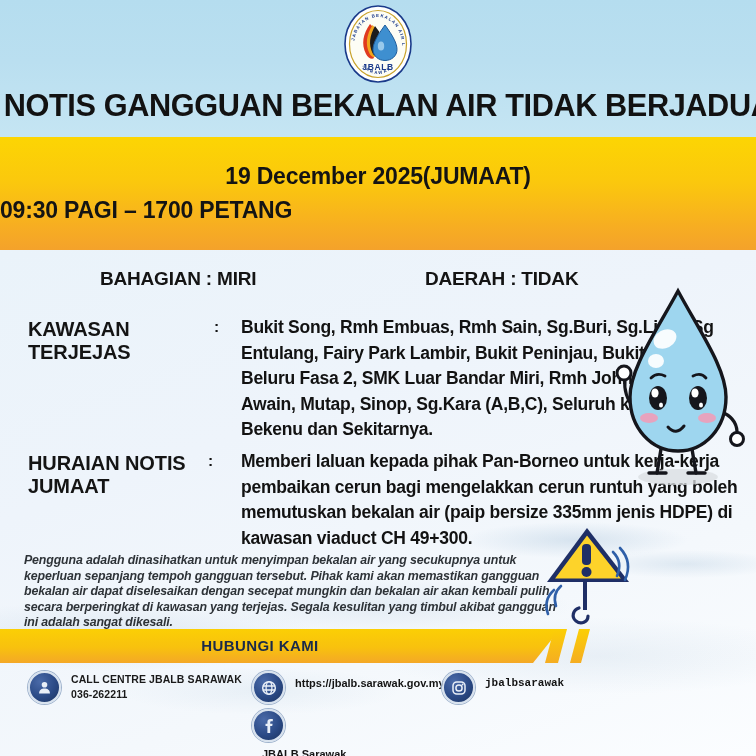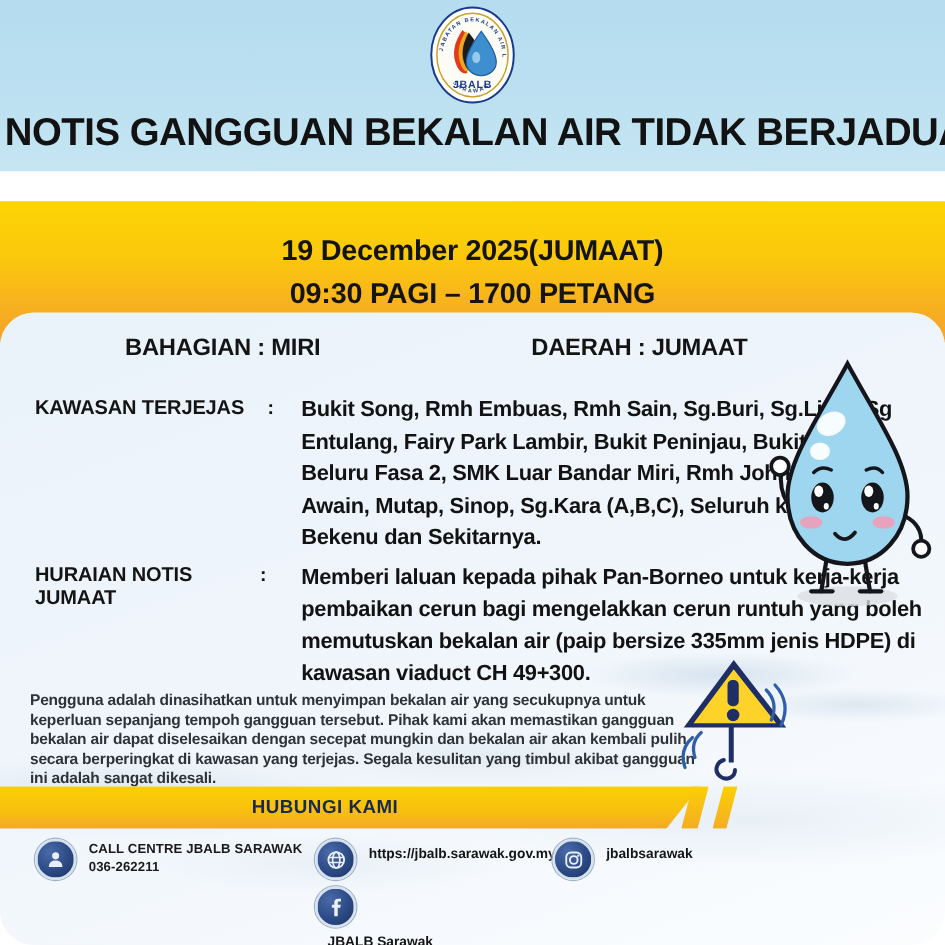--- a/index.html
+++ b/index.html
@@ -26,37 +26,35 @@
     color:#121212;
     font-family:"Liberation Sans", sans-serif;
     white-space:nowrap;
     transform:scaleX(0.99);
   }
 
   
   .datebar{
     position:absolute;left:0;top:137px;width:756px;height:113px;
     background:linear-gradient(180deg,#fcd503 0%,#fbc80d 40%,#f7ad22 80%,#f4a22b 100%);
-    margin-top:24px;
   }
   .datebar .d1{
     position:absolute;left:0;right:0;top:26px;text-align:center;
     font-size:23px;font-weight:bold;color:#141414;letter-spacing:-0.2px;
   }
   .datebar .d2{
-    position:absolute;left:0;right:0;top:60px;text-align:center;
+    position:absolute;left:0;right:0;top:60px;
     font-size:23px;font-weight:bold;color:#141414;letter-spacing:-0.2px;
   }
 
   
   .bodyarea{
     position:absolute;left:0;top:250px;width:756px;height:506px;
     background:linear-gradient(160deg,#eaf3fa 0%,#eef4fb 35%,#f4f8fc 70%,#fbfdff 100%);
     overflow:hidden;
-    border-radius:27px;
   }
   
   .watertex{
     position:absolute;left:-40px;bottom:-10px;width:840px;height:250px;
     background:
       radial-gradient(ellipse 300px 50px at 150px 120px, rgba(150,180,205,.20), transparent 70%),
       radial-gradient(ellipse 260px 40px at 430px 90px, rgba(150,180,205,.16), transparent 70%),
       radial-gradient(ellipse 320px 55px at 640px 140px, rgba(150,180,205,.15), transparent 70%),
       radial-gradient(ellipse 200px 34px at 300px 175px, rgba(160,190,212,.14), transparent 70%);
     pointer-events:none;
@@ -71,33 +69,33 @@
 
   .row-bd{
     position:absolute;left:0;top:18px;width:756px;height:34px;
   }
   .bahagian{position:absolute;left:100px;top:0;font-size:19px;font-weight:bold;color:#141414;letter-spacing:-0.2px;}
   .daerah{position:absolute;left:425px;top:0;font-size:19px;font-weight:bold;color:#141414;letter-spacing:-0.2px;}
 
   .fieldrow{position:absolute;left:0;width:756px;}
   .flabel{
     position:absolute;left:28px;top:0;width:180px;
-    font-size:16px;font-weight:bold;color:#141414;letter-spacing:-0.1px;
+    font-size:20px;font-weight:bold;color:#141414;letter-spacing:-0.1px;
   }
   .fcolon{position:absolute;left:214px;top:0;font-size:15.5px;font-weight:bold;color:#141414;}
   .fvalue{
     position:absolute;left:241px;top:-3px;width:500px;
     font-size:17.5px;font-weight:bold;color:#121212;
     line-height:25.5px;letter-spacing:-0.25px;
   }
 
   
   .disclaimer{
     position:absolute;left:24px;top:303px;width:545px;
-    font-size:12.4px;font-weight:bold;color:#2e3338;
+    font-size:12.4px;font-style:italic;font-weight:bold;color:#2e3338;
     line-height:15.6px;letter-spacing:-0.15px;
     font-family:"Liberation Sans", sans-serif;
   }
 
   
   .hubbandwrap{position:absolute;left:0;top:379px;width:616px;height:34px;}
   .hubband{
     position:absolute;left:0;top:0;width:560px;height:34px;
     background:linear-gradient(180deg,#fbcf05 0%,#f8c10e 55%,#f4a827 100%);
     clip-path:polygon(0 0,560px 0,533px 34px,0 34px);
@@ -176,21 +174,21 @@
     <div class="d1">19 December 2025(JUMAAT)</div>
     <div class="d2">09:30 PAGI – 1700 PETANG</div>
   </div>
 
   <div class="bodyarea">
     <div class="watertop"></div>
     <div class="watertex"></div>
 
     <div class="row-bd">
       <div class="bahagian">BAHAGIAN  :  MIRI</div>
-      <div class="daerah">DAERAH : JUMAAT</div>
+      <div class="daerah">DAERAH : TIDAK</div>
     </div>
 
     <div class="fieldrow" style="top:68px;">
       <div class="flabel">KAWASAN TERJEJAS</div>
       <div class="fcolon">:</div>
       <div class="fvalue">Bukit Song, Rmh Embuas, Rmh Sain, Sg.Buri, Sg.Liam, Sg Entulang, Fairy Park Lambir, Bukit Peninjau, Bukit Kisi, Beluru Fasa 2, SMK Luar Bandar Miri, Rmh Johnson, Rmh Awain, Mutap, Sinop, Sg.Kara (A,B,C), Seluruh kawasan Bekenu dan Sekitarnya.</div>
     </div>
 
     <div class="fieldrow" style="top:202px;">
       <div class="flabel">HURAIAN NOTIS JUMAAT</div>
@@ -250,21 +248,21 @@
 
       <div class="cgroup" style="left:252px;top:40px;flex-direction:column;">
         <div class="cicon">
           <svg width="16" height="16" viewBox="0 0 16 16">
               <path d="M10.1 3.2 h1.7 V0.9 h-2.3 c-2 0-3.1 1.2-3.1 3.2 v1.6 H4.5 v2.4 h1.9 V15 h2.8 V8.1 h2 l0.4-2.4 h-2.4 V4.4 c0-0.8 0.3-1.2 0.9-1.2 z" fill="#e9eff8"></path>
             </svg>
         </div>
         <div class="curl">JBALB Sarawak</div>
       </div>
 
-      <div class="cgroup" style="left:442px;top:2px;">
+      <div class="cgroup" style="left:442px;top:2px;font-family:Liberation Mono, monospace;">
         <div class="cicon">
           <svg width="16" height="16" viewBox="0 0 16 16">
             <rect x="2" y="2" width="12" height="12" rx="3.8" fill="none" stroke="#e9eff8" stroke-width="1.5"></rect>
             <circle cx="8" cy="8" r="3.1" fill="none" stroke="#e9eff8" stroke-width="1.5"></circle>
             <circle cx="11.6" cy="4.5" r="0.95" fill="#e9eff8"></circle>
           </svg>
         </div>
         <div class="curl">jbalbsarawak</div>
       </div>
 

